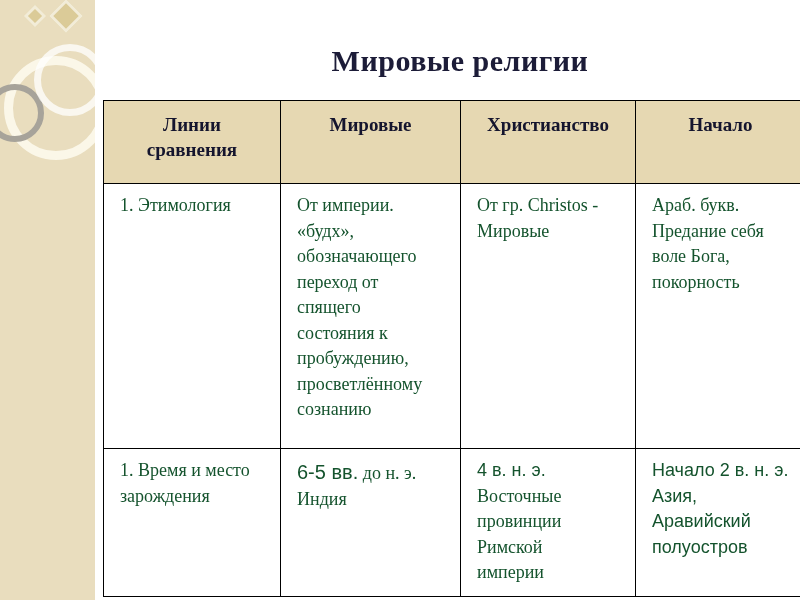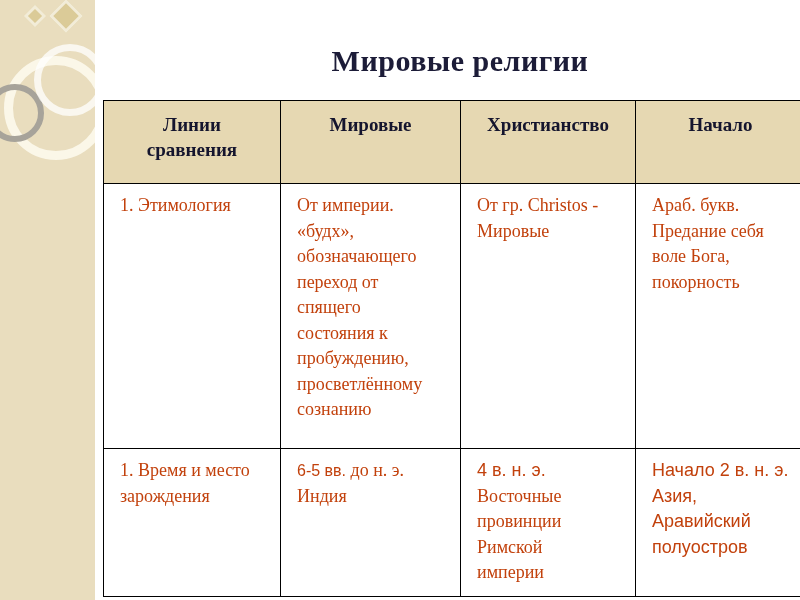--- a/index.html
+++ b/index.html
@@ -70,26 +70,26 @@
     color: #15152e;
     white-space: pre-line;
     line-height: 1.3;
   }
   thead tr { height: 83px; }
   td {
     font-size: 18px;
     padding: 9px 16px;
     line-height: 1.42;
     white-space: pre-line;
-    color: #c2410c;
+    color: #14532d;
   }
   tr.row1 td { height: 265px; }
   tr.row2 td { height: 148px; }
   .sans { font-family: "Liberation Sans", sans-serif; }
-  .lg { font-size: 16px; }
+  .lg { font-size: 20px; }
 </style>
 </head>
 <body>
 
 <div class="slide">
 
   <div class="band">
     <div class="ring ring1"></div>
     <div class="ring ring2"></div>
     <div class="ring ring3"></div>

